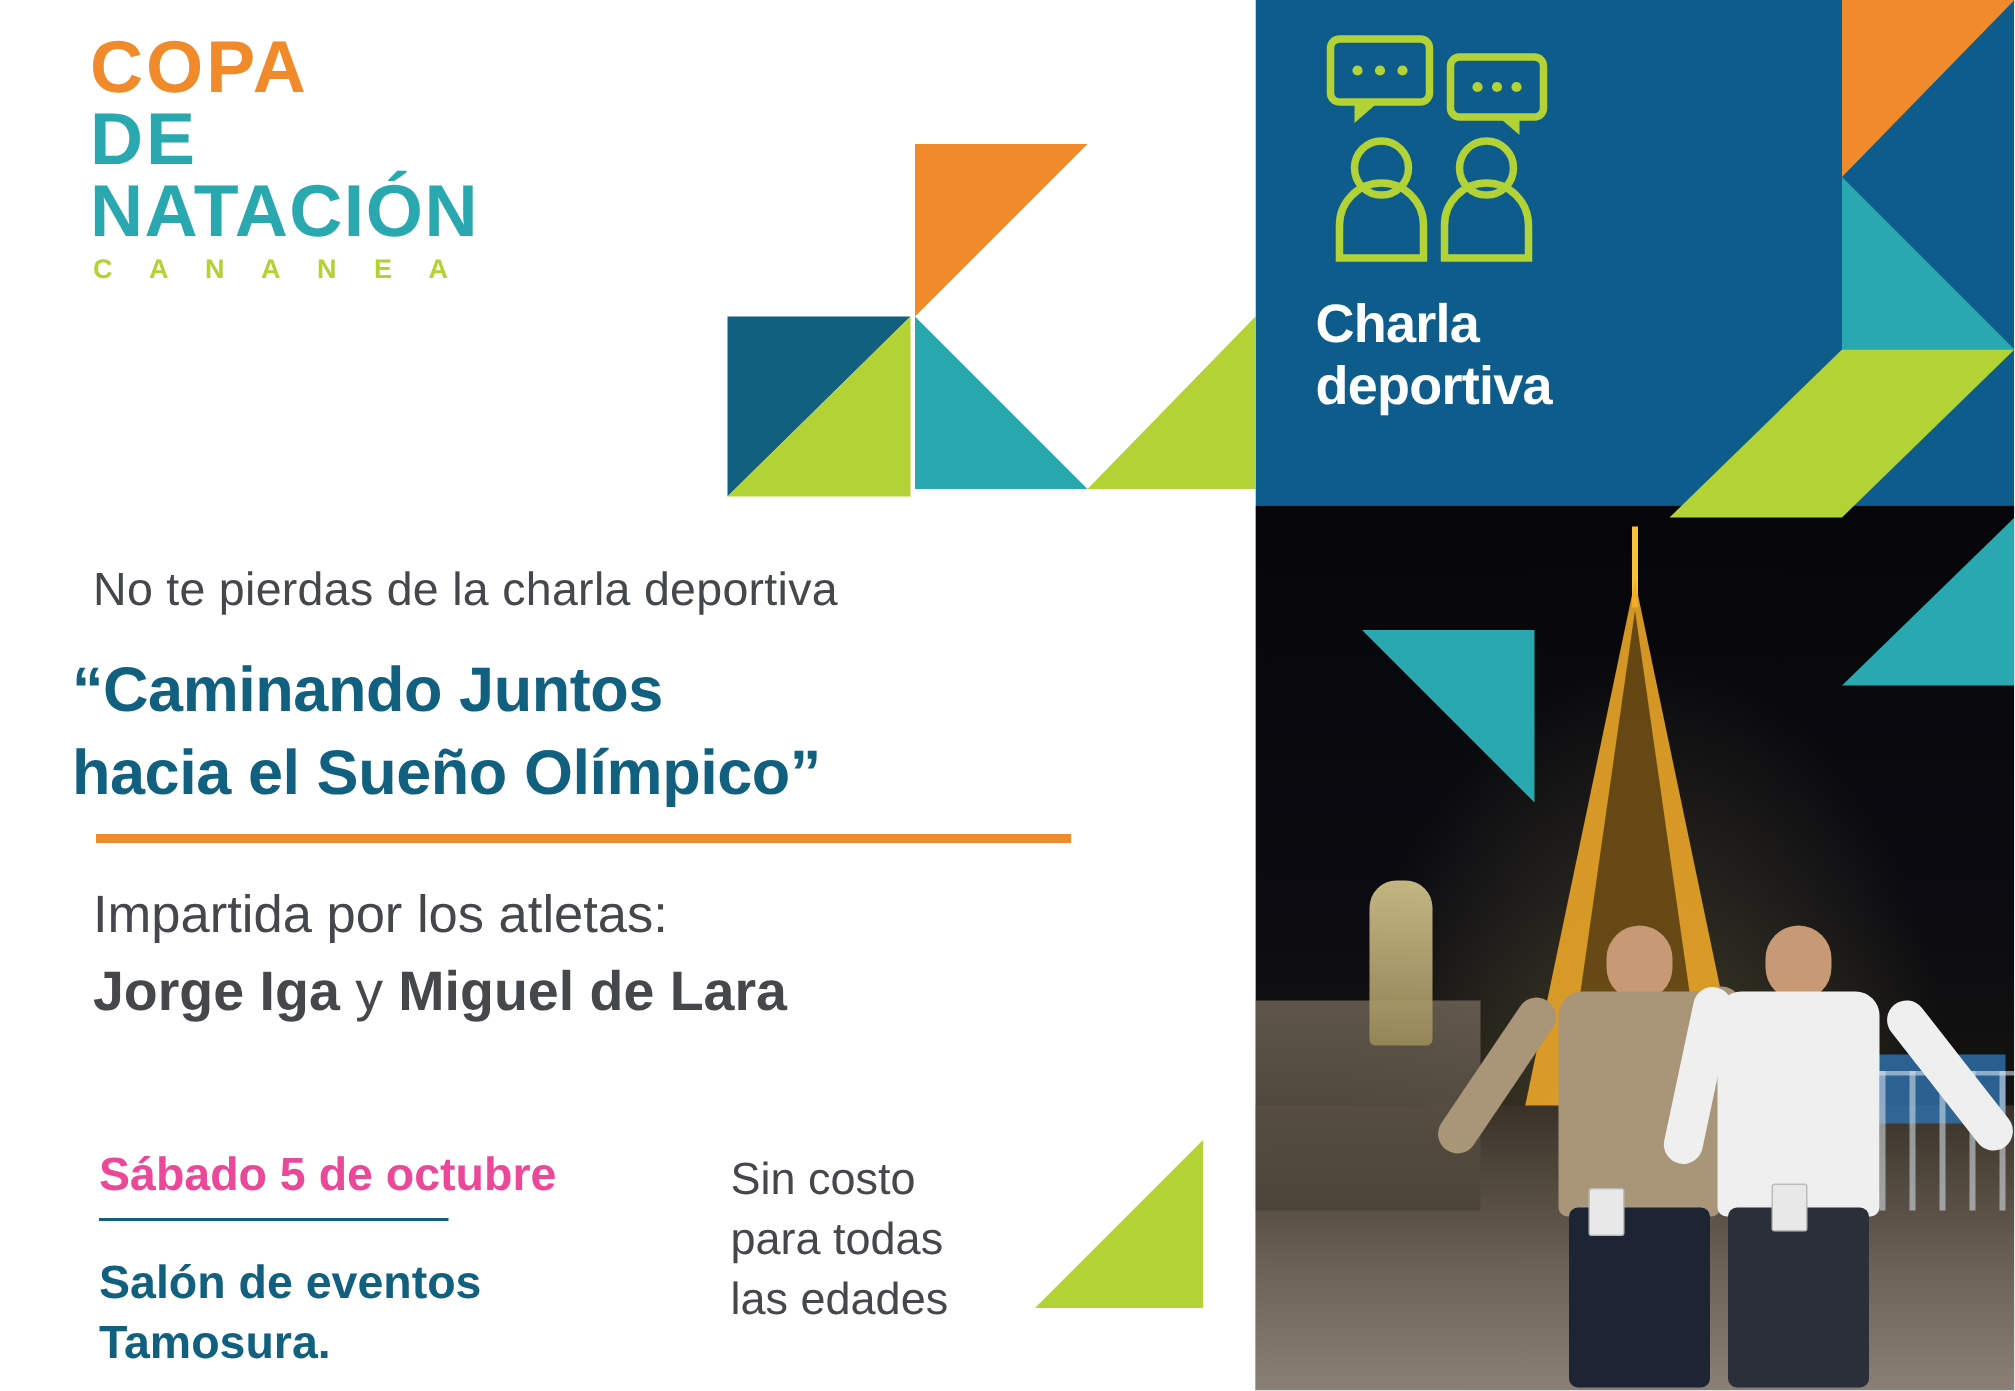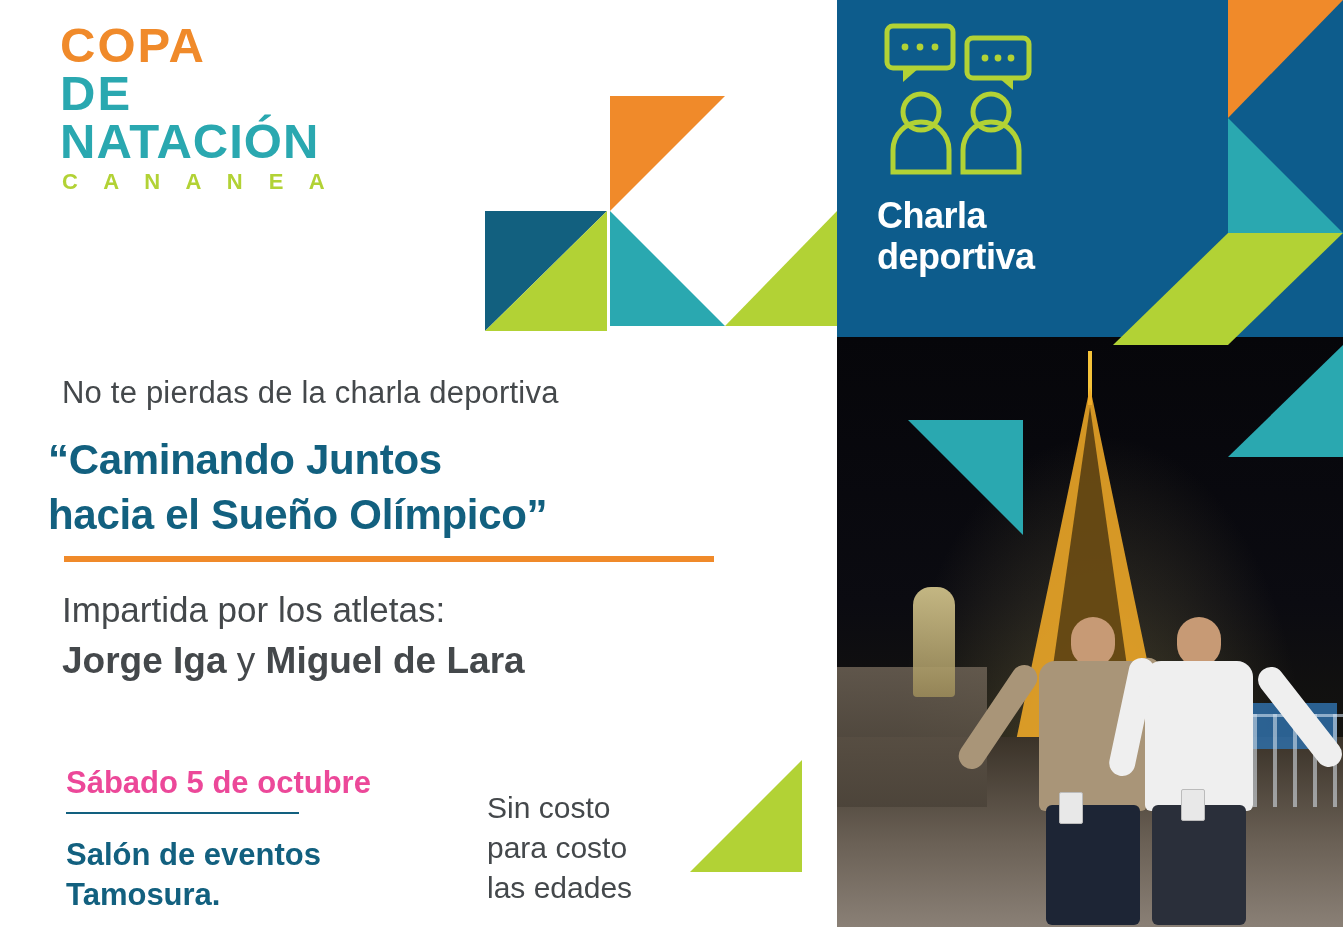--- a/index.html
+++ b/index.html
@@ -54,21 +54,21 @@
   }
   .logo-natacion {
     font-size: 49px;
     font-weight: bold;
     line-height: 0.98;
     letter-spacing: 1px;
     color: #2aa8b0;
     margin: 0;
   }
   .logo-cananea {
-    font-size: 22px;
+    font-size: 18px;
     font-weight: bold;
     letter-spacing: 10px;
     color: #b2d235;
     margin: 4px 0 0 2px;
   }
 
   .lead-text {
     position: absolute;
     left: 62px;
     top: 375px;
@@ -136,21 +136,20 @@
     color: #12607f;
     line-height: 1.28;
   }
   .free-note {
     position: absolute;
     left: 487px;
     top: 767px;
     font-size: 30px;
     color: #44484b;
     line-height: 1.33;
-    margin-top: 21px;
   }
 
   
   .right-panel {
     position: absolute;
     left: 837px;
     top: 0;
     width: 506px;
     height: 927px;
     overflow: hidden;
@@ -384,21 +383,21 @@
 
   <div class="date">Sábado 5 de octubre</div>
   <div class="rule-blue"></div>
   <div class="venue">
     <div>Salón de eventos</div>
     <div>Tamosura.</div>
   </div>
 
   <div class="free-note">
     <div>Sin costo</div>
-    <div>para costo</div>
+    <div>para todas</div>
     <div>las edades</div>
   </div>
 
   <div class="right-panel">
     <div class="blue-header"></div>
 
     <svg class="speech-icon" viewBox="0 0 170 160">
       <g fill="none" stroke="#b2d235" stroke-width="5">
         <rect x="6" y="6" width="66" height="42" rx="6"></rect>
         <path d="M22 48 L22 62 L38 48 Z" fill="#b2d235" stroke="none"></path>

